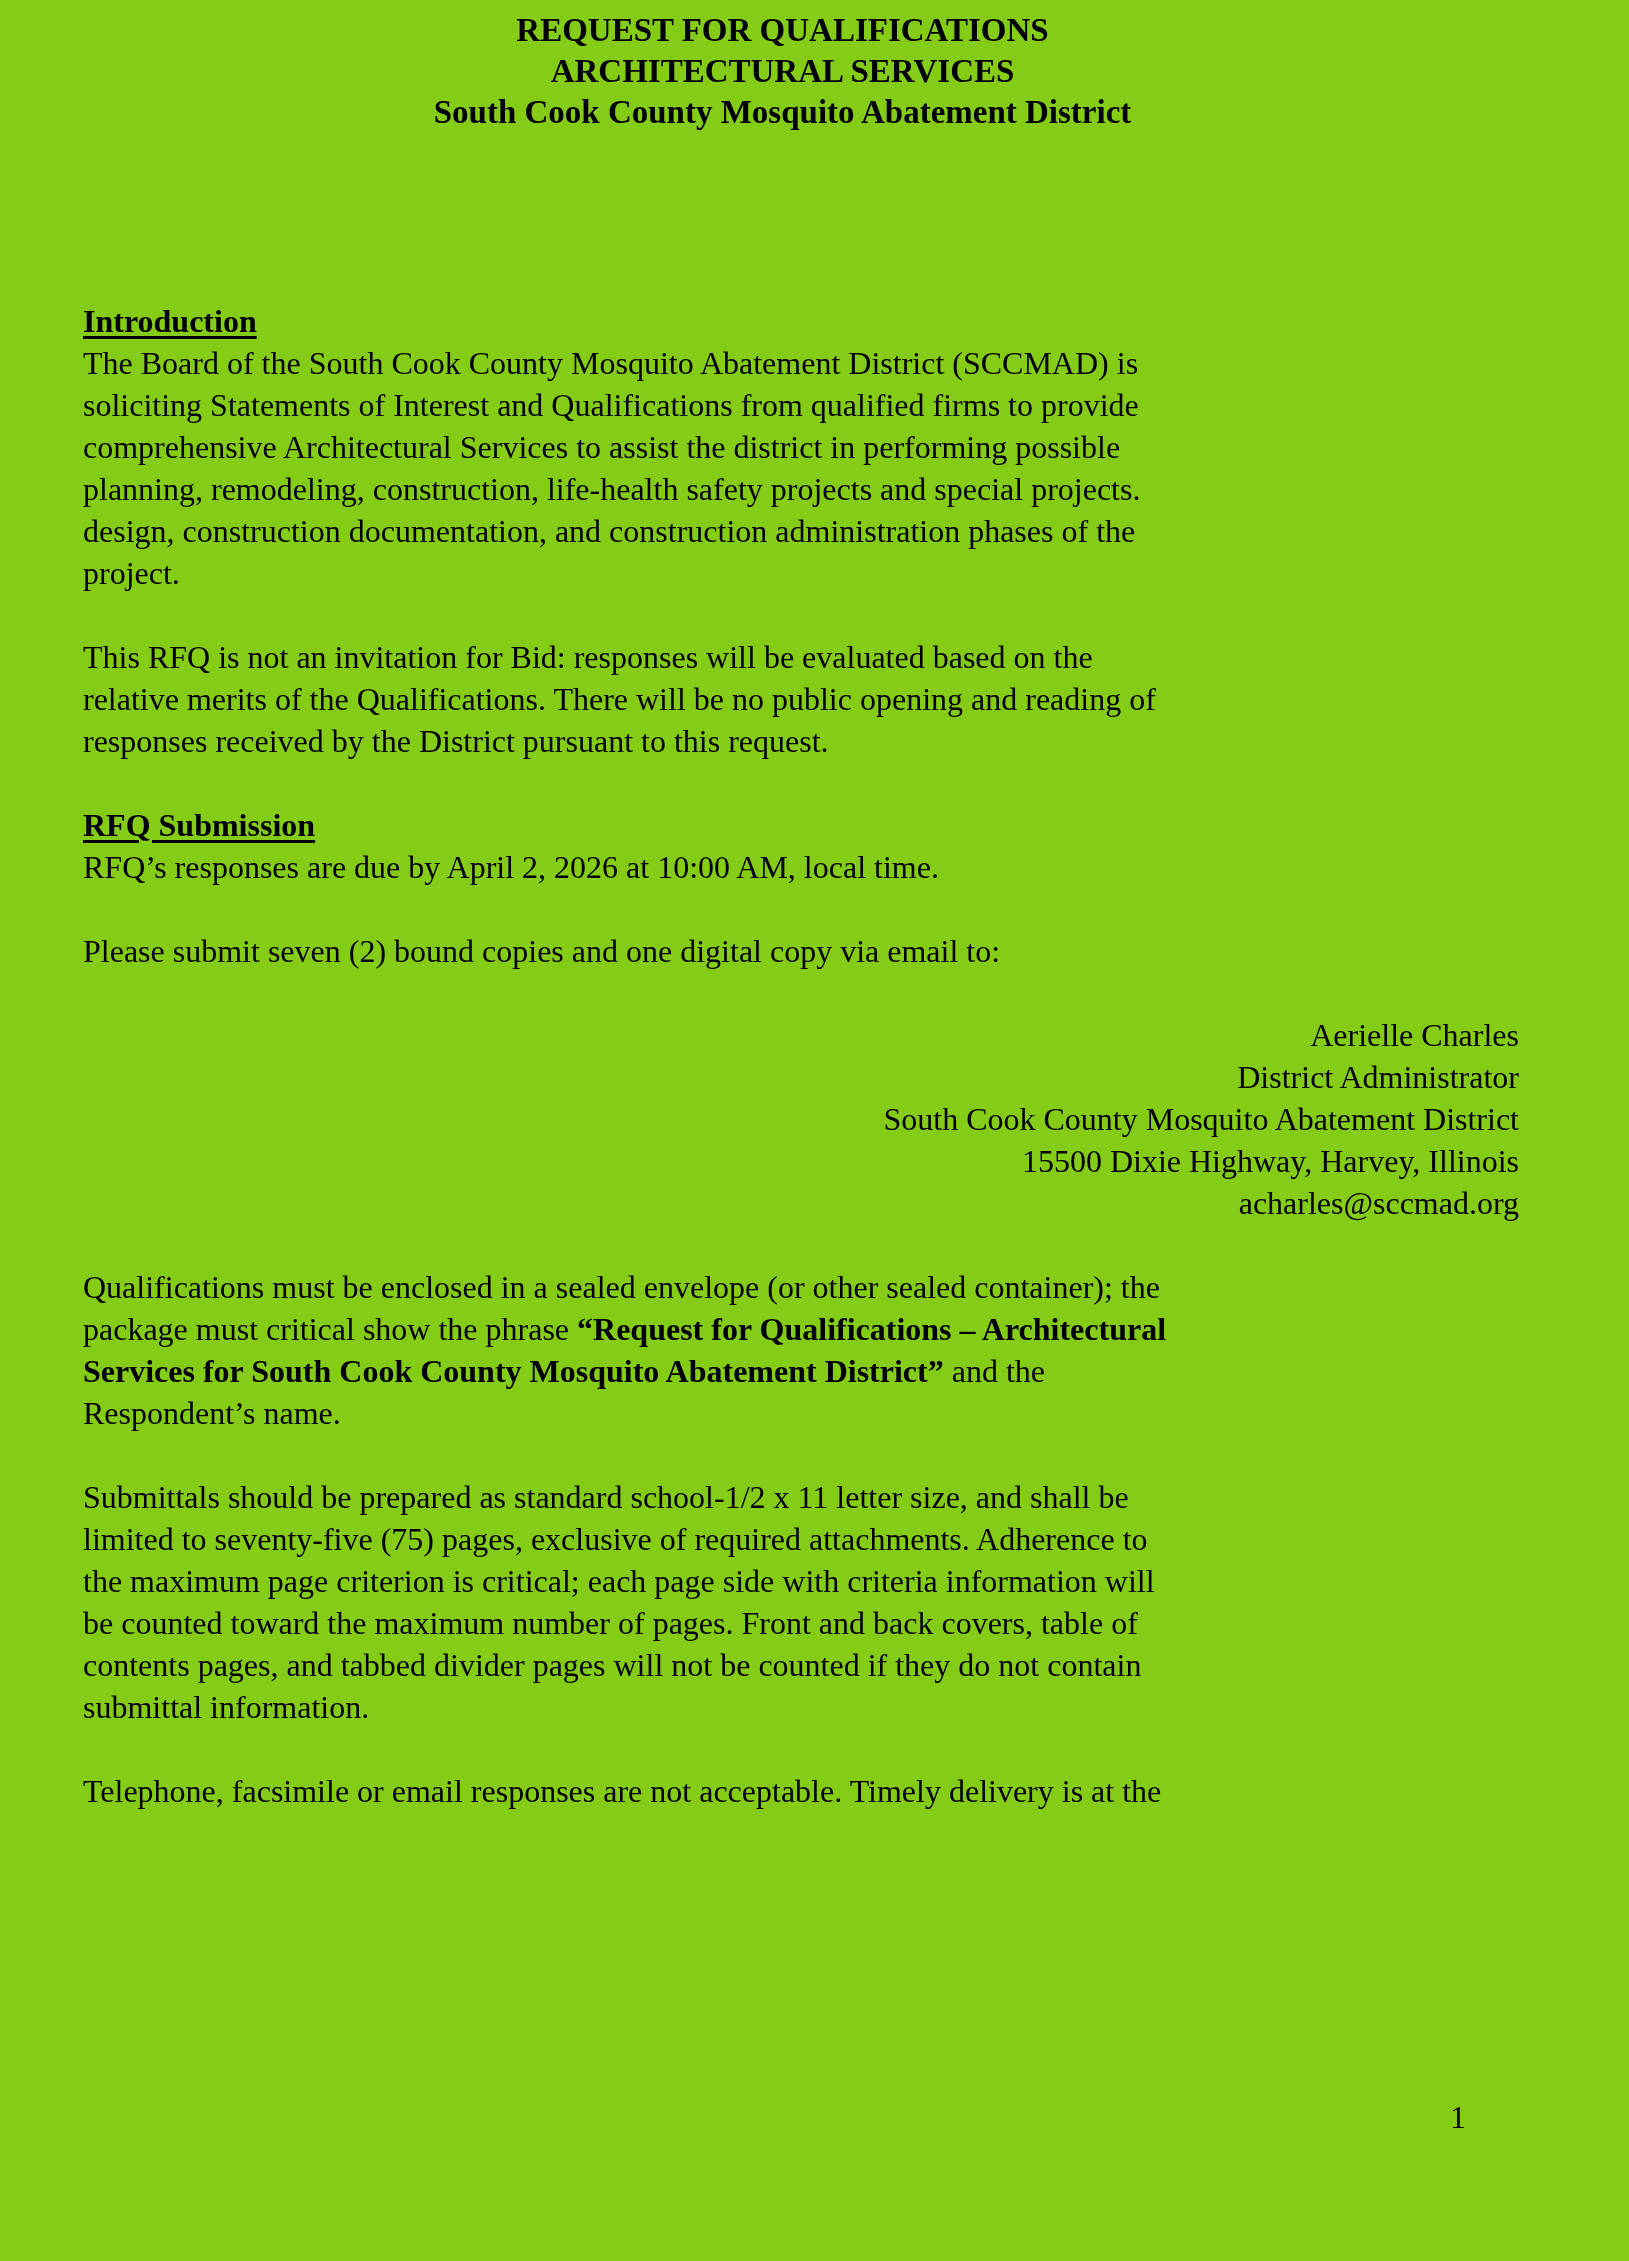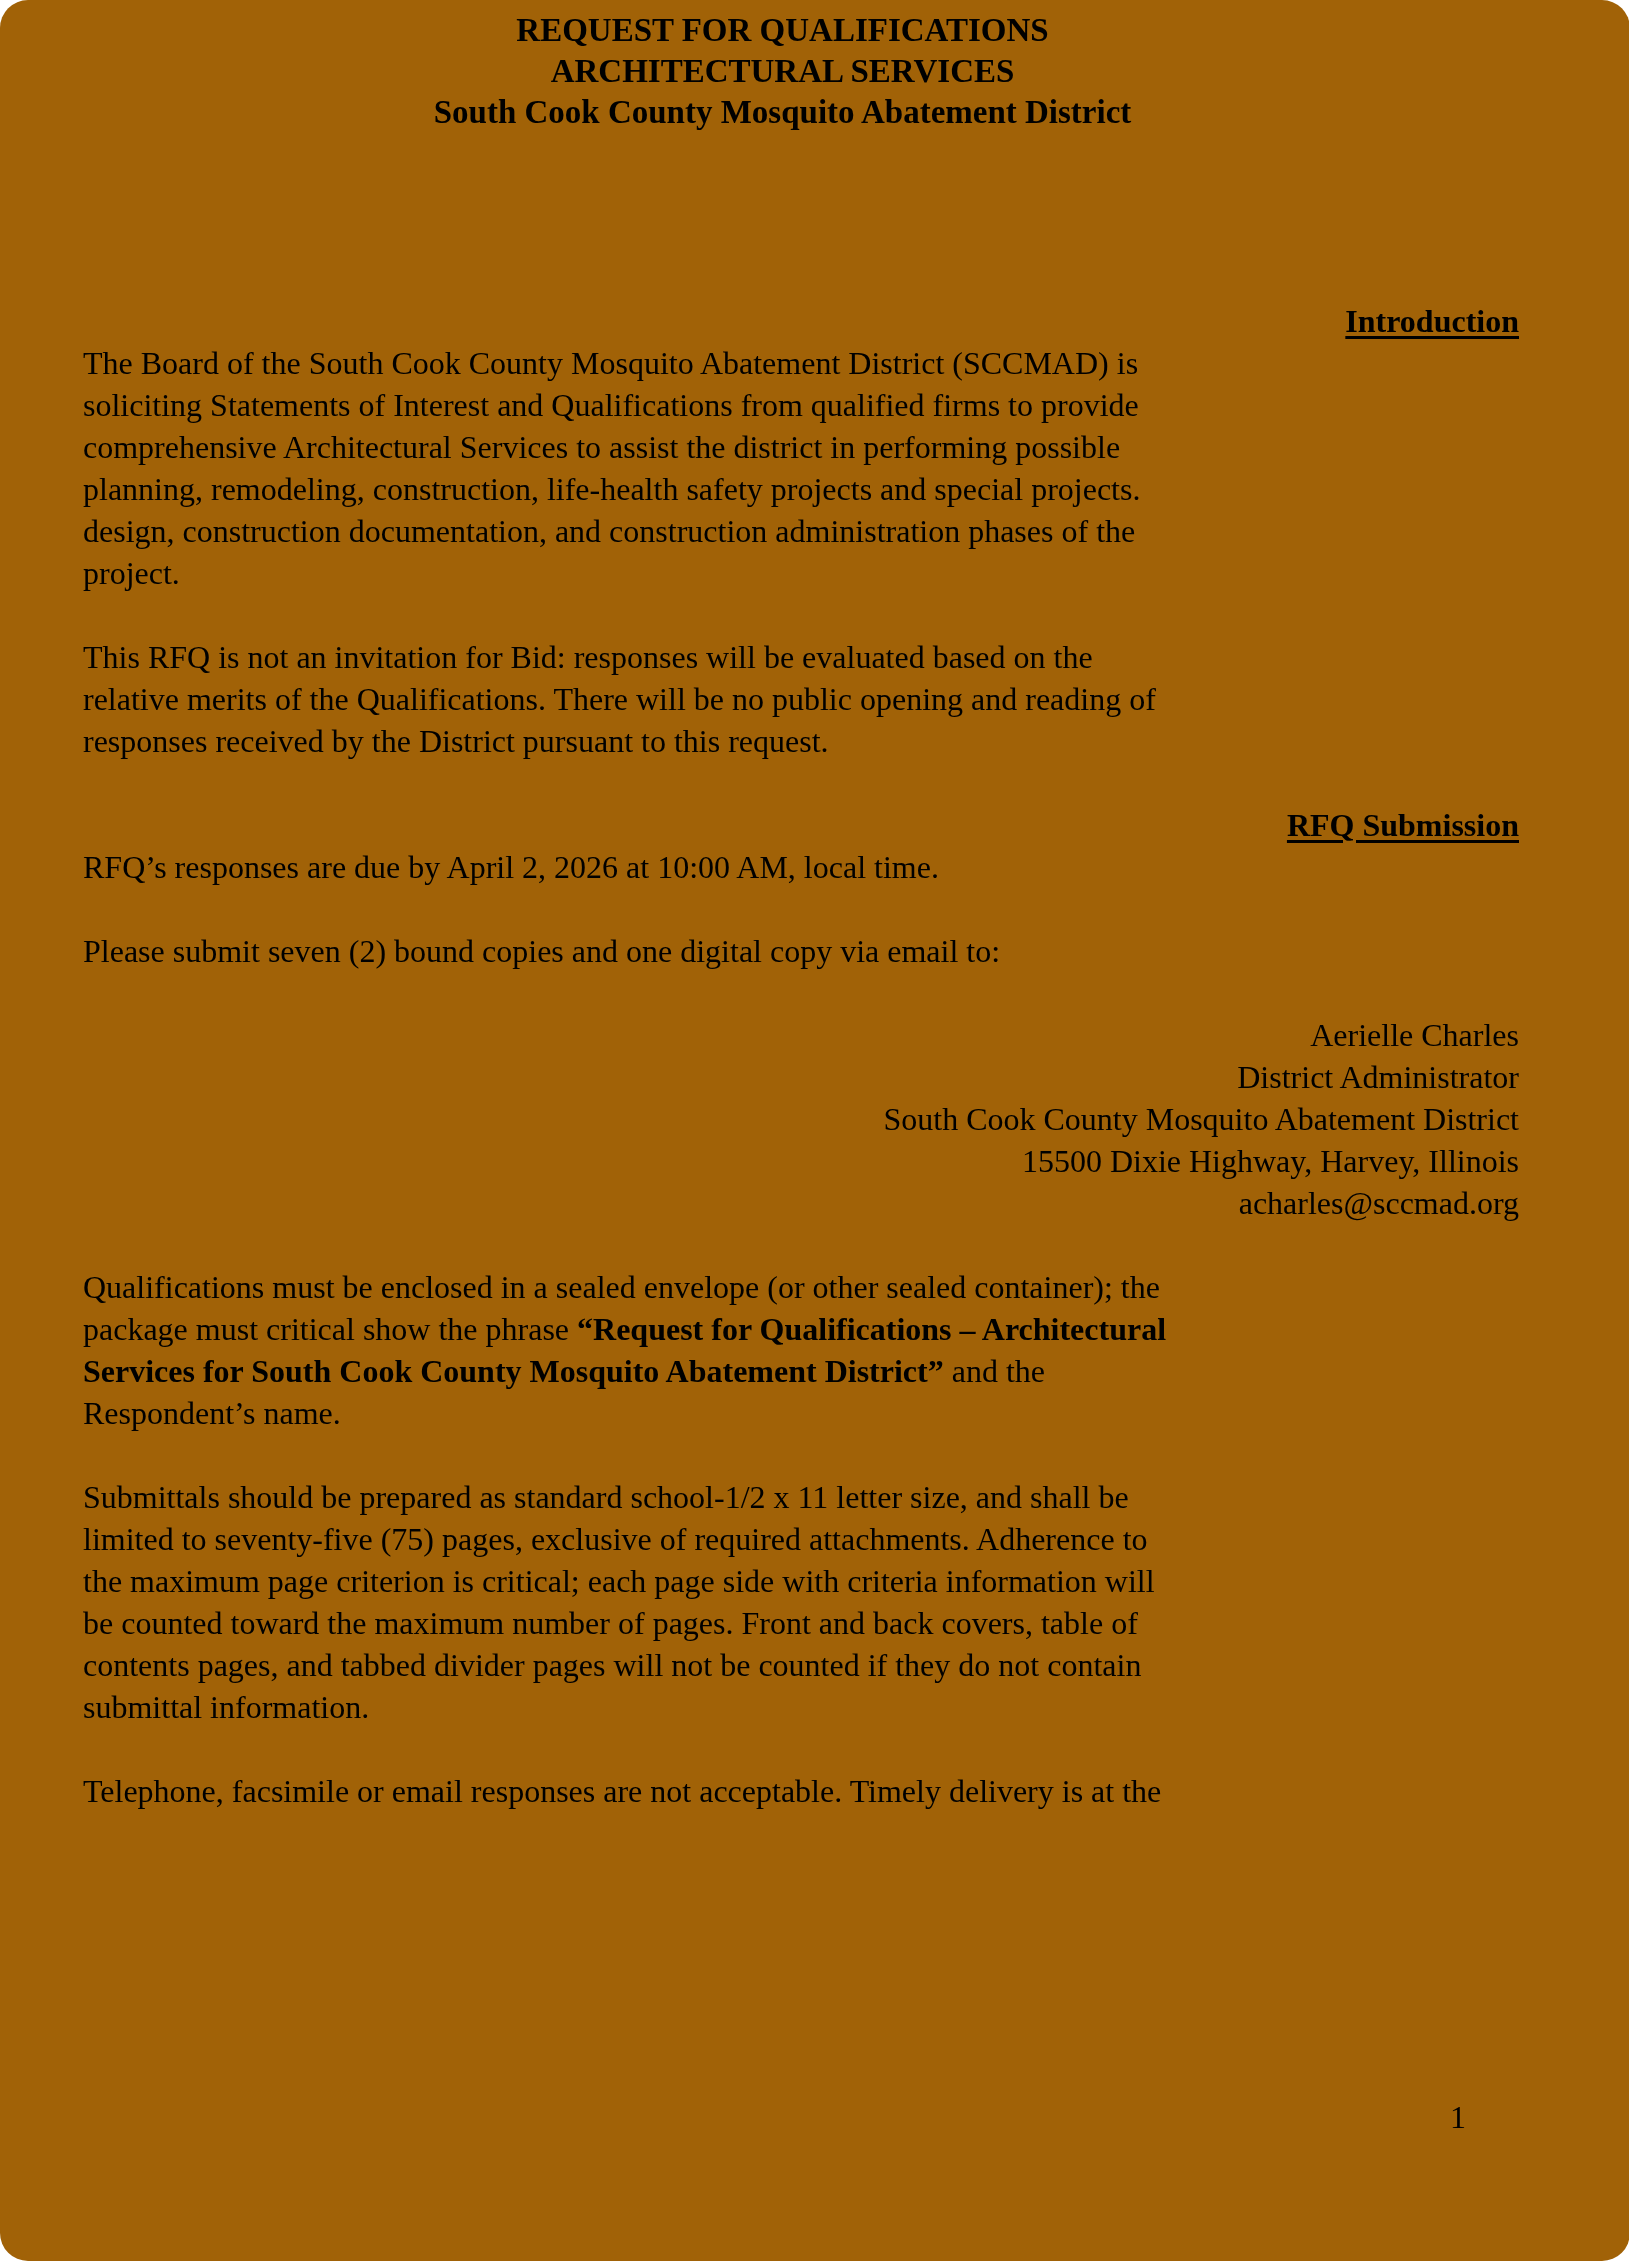--- a/index.html
+++ b/index.html
@@ -13,22 +13,21 @@
       position: relative;
       overflow: hidden;
       color: #000000;
       font-family: "Liberation Serif", "DejaVu Serif", serif;
     }
     .page {
       position: absolute;
       left: 0; top: 0;
       width: 1630px;
       height: 2261px;
-      background: #a16207;
-      border-radius: 28px;
+      background: #84cc16;
     }
     .title-block {
       position: absolute;
       left: 0;
       top: 10px;
       width: 1565px;
       text-align: center;
       font-weight: bold;
       font-size: 33px;
       line-height: 41px;
@@ -41,21 +40,20 @@
       width: 1436px;
       font-size: 32px;
       line-height: 42px;
     }
     .heading {
       font-weight: bold;
       text-decoration: underline;
       text-decoration-thickness: 2.9px;
       text-underline-offset: 4.3px;
       display: block;
-      text-align: right;
     }
     .para { margin: 0; }
     .gap { height: 42px; }
     .line { display: block; white-space: nowrap; }
     .bold { font-weight: bold; }
     .page-number {
       position: absolute;
       left: 1450px;
       top: 2097px;
       font-size: 32px;

